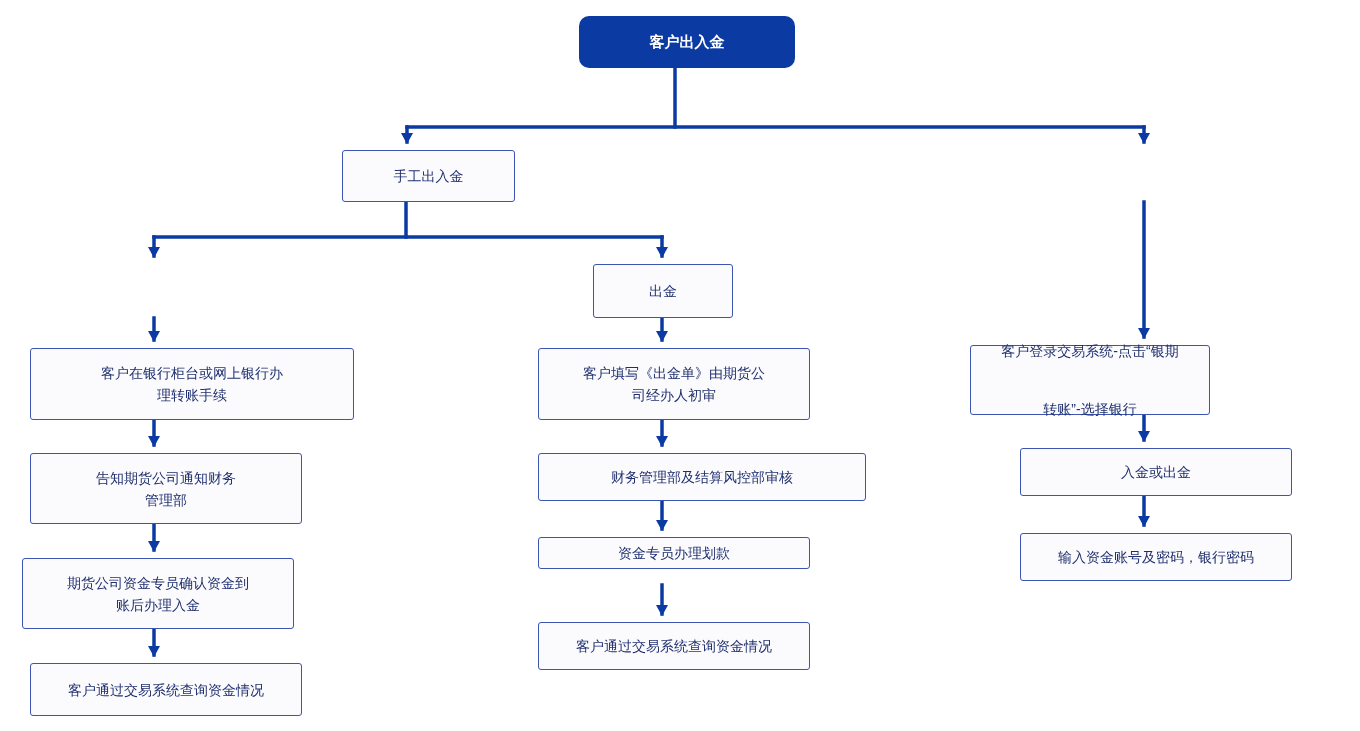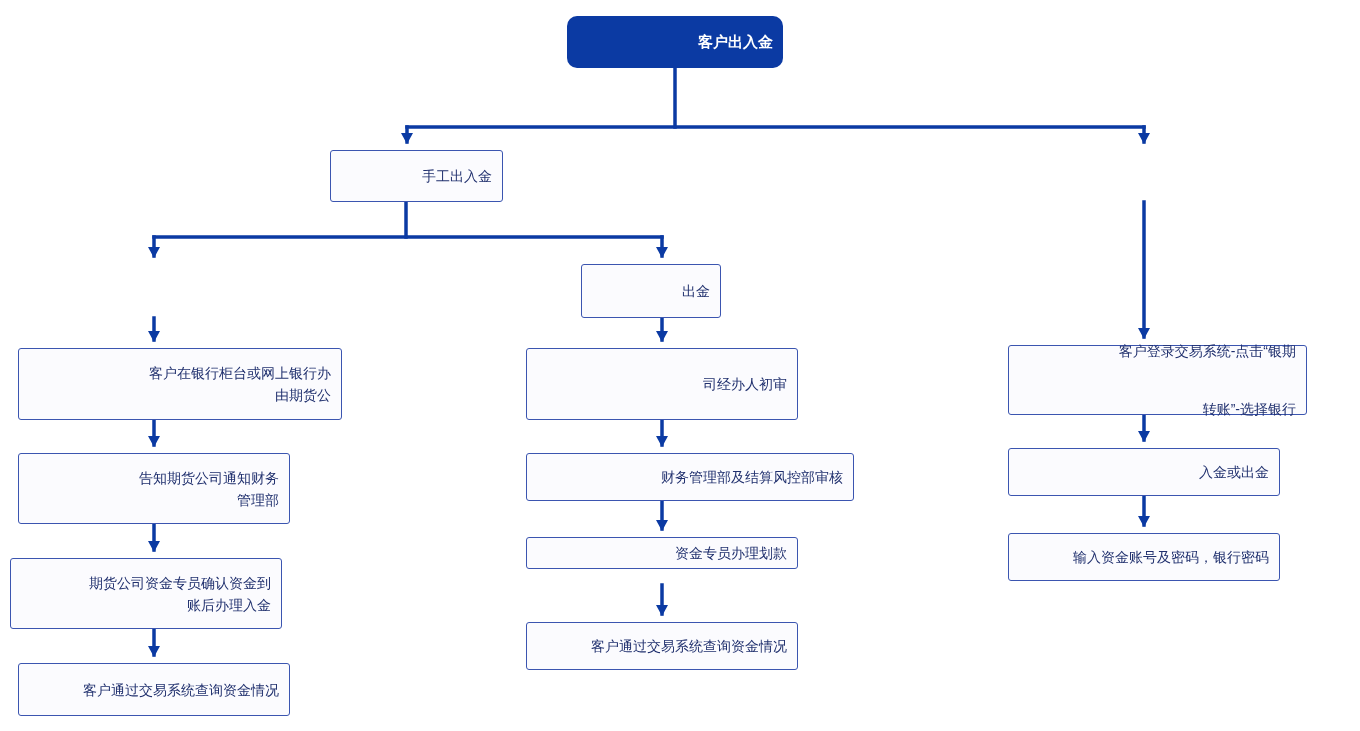--- a/index.html
+++ b/index.html
@@ -10,31 +10,32 @@
   }
   *{margin:0;padding:0;box-sizing:border-box;}
   html,body{width:1360px;height:731px;background:#ffffff;overflow:hidden;}
   body{font-family:"Liberation Sans","DejaVu Sans",sans-serif;}
   .canvas{position:relative;width:1360px;height:731px;background:#ffffff;}
   .connectors{position:absolute;left:0;top:0;width:1360px;height:731px;pointer-events:none;}
   .node{
     position:absolute;
     display:flex;
     flex-direction:column;
-    align-items:flex-end;
+    align-items:center;
     justify-content:center;
     text-align:center;
     border:1px solid var(--box-border);
     background:var(--box-bg);
     color:var(--box-text);
     font-size:14px;
     line-height:22px;
     border-radius:3px;
     padding:5px 10px;
     z-index:2;
+    margin-left:12px;
   }
   .node.root{
     background:var(--primary);
     border:none;
     color:#ffffff;
     font-weight:bold;
     font-size:15px;
     border-radius:10px;
   }
   
@@ -44,21 +45,21 @@
   .n-deposit {left:72px;  top:264px; width:164px; height:54px;}
   .n-withdraw{left:581px; top:264px; width:140px; height:54px;}
   .n-d1{left:18px;  top:348px; width:324px; height:72px;}
   .n-d2{left:18px;  top:453px; width:272px; height:71px;}
   .n-d3{left:10px;  top:558px; width:272px; height:71px;}
   .n-d4{left:18px;  top:663px; width:272px; height:53px;}
   .n-w1{left:526px; top:348px; width:272px; height:72px;}
   .n-w2{left:526px; top:453px; width:328px; height:48px;}
   .n-w3{left:526px; top:537px; width:272px; height:32px;}
   .n-w4{left:526px; top:622px; width:272px; height:48px;}
-  .n-b1{left:1008px;top:345px; width:299px; height:70px;gap:36px;}
+  .n-b1{left:958px;top:345px; width:240px; height:70px;gap:36px;}
   .n-b2{left:1008px;top:448px; width:272px; height:48px;}
   .n-b3{left:1008px;top:533px; width:272px; height:48px;}
 </style>
 </head>
 <body>
 
 <div class="canvas">
 
   <svg class="connectors" viewBox="0 0 1360 731" xmlns="http://www.w3.org/2000/svg">
     <defs>
@@ -103,38 +104,39 @@
   </div>
 
 
 
   <div class="node n-withdraw">
     <span>出金</span>
   </div>
 
   <div class="node n-d1">
     <span>客户在银行柜台或网上银行办</span>
-    <span>由期货公</span>
+    <span>理转账手续</span>
   </div>
 
   <div class="node n-d2">
     <span>告知期货公司通知财务</span>
     <span>管理部</span>
   </div>
 
   <div class="node n-d3">
     <span>期货公司资金专员确认资金到</span>
     <span>账后办理入金</span>
   </div>
 
   <div class="node n-d4">
     <span>客户通过交易系统查询资金情况</span>
   </div>
 
   <div class="node n-w1">
+    <span>客户填写《出金单》由期货公</span>
     <span>司经办人初审</span>
   </div>
 
   <div class="node n-w2">
     <span>财务管理部及结算风控部审核</span>
   </div>
 
   <div class="node n-w3">
     <span>资金专员办理划款</span>
   </div>

